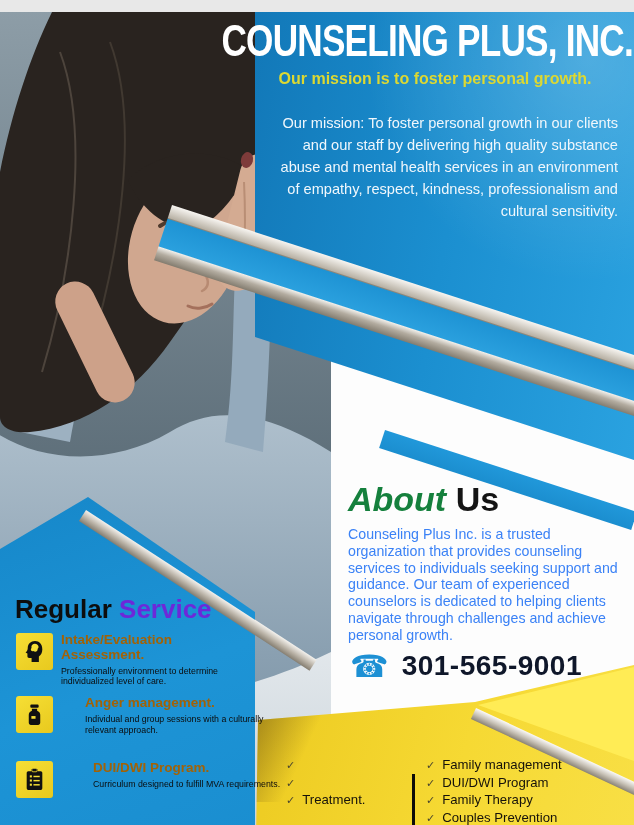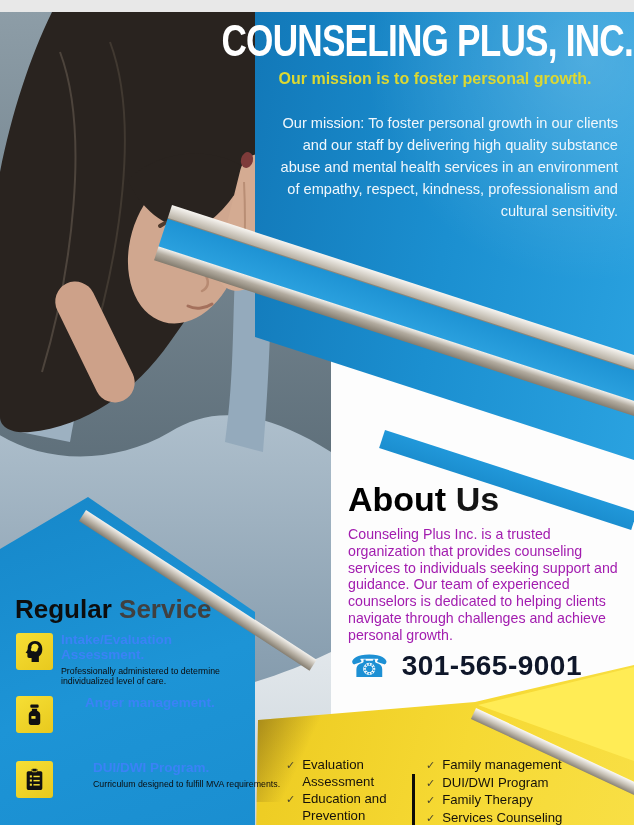--- a/index.html
+++ b/index.html
@@ -45,33 +45,33 @@
   .txt{position:absolute;z-index:6;}
   #title{left:170px;top:4px;width:460px;text-align:center;color:#ffffff;}
   #title .condense{display:inline-block;transform:scaleX(.8);transform-origin:center;
     white-space:nowrap;font-size:44px;font-weight:800;letter-spacing:-1px;}
   #subtitle{left:250px;top:58px;width:370px;text-align:center;color:#dcd832;
     font-size:16px;font-weight:700;}
   #mission{left:274px;top:101px;width:344px;text-align:right;color:#f0f7fc;
     font-size:14.6px;line-height:1.5;}
 
   #about-heading{left:348px;top:468px;font-size:34px;font-weight:800;color:#141414;}
-  #about-heading .blue{color:#000000;}
-  #about-body{left:348px;top:514px;width:272px;font-size:14.2px;line-height:1.18;color:#a21caf;}
+  #about-heading .blue{color:#15803d;font-style:italic;}
+  #about-body{left:348px;top:514px;width:272px;font-size:14.2px;line-height:1.18;color:#3b82f6;}
   #phone-row{left:350px;top:638px;display:flex;align-items:center;gap:13px;}
   #phone-row .phone-glyph{font-size:31px;color:#1d90d4;line-height:1;}
   #phone-row .phone-number{font-size:28px;font-weight:800;color:#0f172a;letter-spacing:.5px;}
 
   #regular-heading{left:15px;top:582px;font-size:26px;font-weight:800;color:#0d0d0d;}
-  #regular-heading .white{color:#404040;}
+  #regular-heading .white{color:#6d28d9;}
   .service-item{position:absolute;left:16px;width:232px;display:flex;gap:8px;z-index:6;}
   .service-item .sq{flex:0 0 37px;width:37px;height:37px;background:linear-gradient(145deg,#f6df35,#e8c91e);
     border-radius:3px;display:flex;align-items:center;justify-content:center;}
   .service-item .sq svg{width:25px;height:25px;}
-  .service-item .s-title{font-size:13.5px;font-weight:700;color:#3b82f6;line-height:1.1;}
+  .service-item .s-title{font-size:13.5px;font-weight:700;color:#a16207;line-height:1.1;}
   .service-item .s-desc{font-size:8.8px;color:#0b0b0b;line-height:1.22;margin-top:3px;width:190px;}
   #svc-1{top:621px;} #svc-2{top:684px;gap:32px;} #svc-3{top:749px;gap:40px;}
 
   #our-services-heading{left:283px;top:702px;font-size:31px;font-weight:800;color:#0c0a05;z-index:6;}
   .chk-col{position:absolute;top:745px;display:flex;flex-direction:column;z-index:6;}
   #chk-left{left:286px;width:128px;}
   #chk-right{left:426px;width:200px;}
   .chk{display:flex;gap:7px;align-items:flex-start;margin-bottom:1px;}
   .chk .tick{font-size:11px;color:#4a452e;line-height:1.5;}
   .chk .lbl{font-size:13.2px;color:#16120a;line-height:1.26;}
@@ -161,34 +161,35 @@
 
   <div class="service-item" id="svc-1">
     <div class="sq">
       <svg viewBox="0 0 24 24">
         <path fill="#111" d="M12.5 2C8.4 2 5.5 5 5.5 8.8c0 1.8-.9 3-2.1 4.2l1.8 1v2.6c0 .9.7 1.6 1.6 1.6h2.4V22h7v-5.2c1.9-1.3 3.3-3.8 3.3-6.8C19.5 5 16.6 2 12.5 2z"></path>
         <path fill="#f6df35" d="M12.3 4.6c-1.9 0-3.3 1.3-3.3 3 0 .4.1.8.3 1.1-.5.3-.8.8-.8 1.4 0 .9.8 1.6 1.7 1.6.3 0 .7-.1.9-.3.4.5 1 .8 1.7.8 1.2 0 2.2-.9 2.2-2.1 0-.2 0-.4-.1-.6.6-.4 1-1 1-1.8 0-1.7-1.6-3.1-3.6-3.1z"></path>
       </svg>
     </div>
     <div>
       <div class="s-title">Intake/Evaluation Assessment.</div>
-      <div class="s-desc">Professionally administered to determine individualized level of care.</div>
+      <div class="s-desc">Professionally environment to determine individualized level of care.</div>
     </div>
   </div>
 
   <div class="service-item" id="svc-2">
     <div class="sq">
       <svg viewBox="0 0 24 24">
         <rect x="8" y="2.5" width="8" height="3" rx="1" fill="#111"></rect>
         <path fill="#111" d="M9.5 6.5h5v2c1.8.7 3 2 3 3.8V20c0 1.1-.9 2-2 2H8.5c-1.1 0-2-.9-2-2v-7.7c0-1.8 1.2-3.1 3-3.8v-2z"></path>
         <rect x="9" y="13.5" width="4" height="2.6" fill="#f6df35"></rect>
       </svg>
     </div>
     <div>
       <div class="s-title">Anger management.</div>
+      <div class="s-desc">Individual and group sessions with a culturally relevant approach.</div>
     </div>
   </div>
 
   <div class="service-item" id="svc-3">
     <div class="sq">
       <svg viewBox="0 0 24 24">
         <path fill="#111" d="M9 2h6v2h3a1.5 1.5 0 0 1 1.5 1.5v15A1.5 1.5 0 0 1 18 22H6a1.5 1.5 0 0 1-1.5-1.5v-15A1.5 1.5 0 0 1 6 4h3V2z"></path>
         <rect x="9.5" y="1.2" width="5" height="3.4" rx="1" fill="#111" stroke="#f6df35" stroke-width=".8"></rect>
         <rect x="7.5" y="8" width="2" height="2" fill="#f6df35"></rect>
           <rect x="11" y="8.4" width="6" height="1.4" fill="#f6df35"></rect>
@@ -201,25 +202,23 @@
     <div>
       <div class="s-title">DUI/DWI Program.</div>
       <div class="s-desc">Curriculum designed to fulfill MVA requirements.</div>
     </div>
   </div>
 
 
   <div class="chk-col" id="chk-left">
     <div class="chk">
       <span class="tick">✓</span>
-      <span class="lbl">Evaluation Assessment</span>
-    </div>
-    <div class="chk">
-      <span class="tick">✓</span>
-      <span class="lbl">Education and Prevention</span>
+    </div>
+    <div class="chk">
+      <span class="tick">✓</span>
     </div>
     <div class="chk">
       <span class="tick">✓</span>
       <span class="lbl">Treatment.</span>
     </div>
   </div>
 
   <div id="col-divider"></div>
 
   <div class="chk-col" id="chk-right">
@@ -230,21 +229,21 @@
     <div class="chk">
       <span class="tick">✓</span>
       <span class="lbl">DUI/DWI Program</span>
     </div>
     <div class="chk">
       <span class="tick">✓</span>
       <span class="lbl">Family Therapy</span>
     </div>
     <div class="chk">
       <span class="tick">✓</span>
-      <span class="lbl">Services Counseling</span>
+      <span class="lbl">Couples Prevention</span>
     </div>
     <div class="chk">
       <span class="tick">✓</span>
       <span class="lbl">Parenting</span>
     </div>
   </div>
 
 </div>
 
 </body></html>

